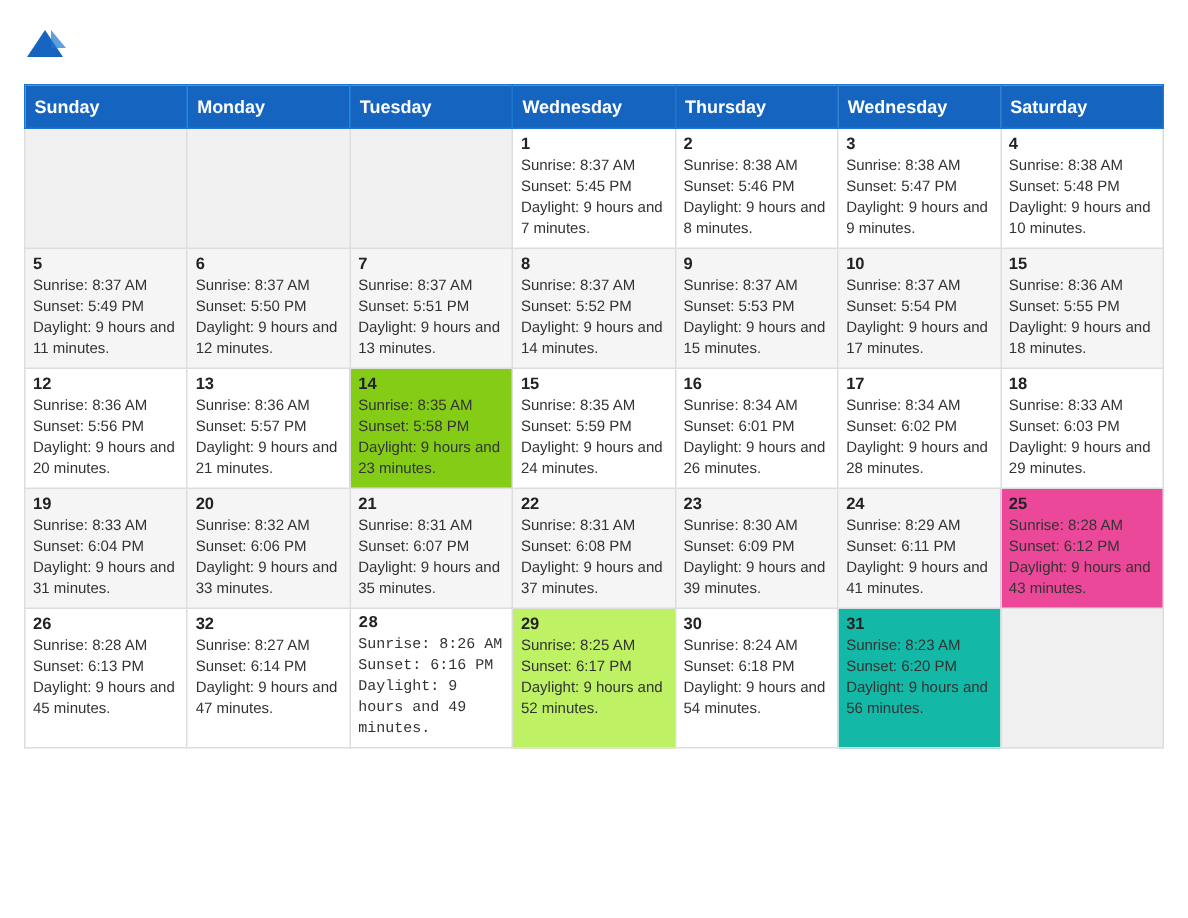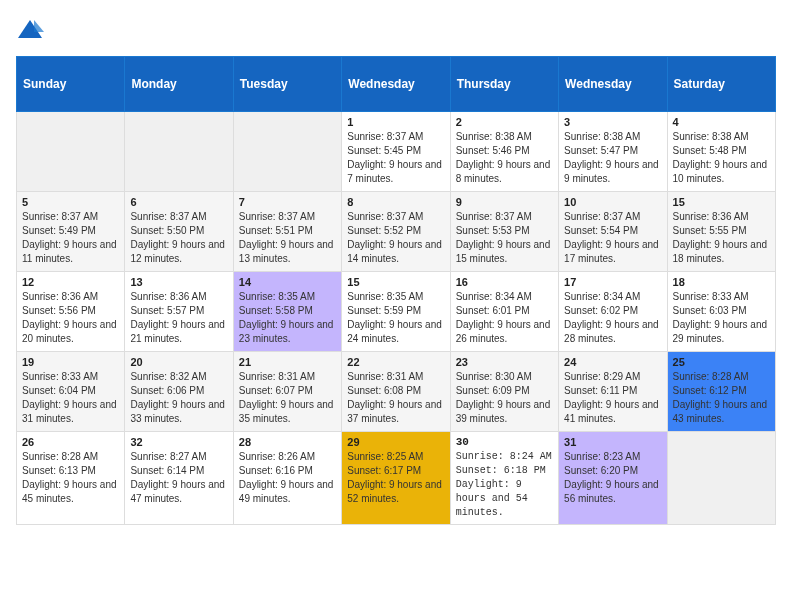--- a/index.html
+++ b/index.html
@@ -47,21 +47,21 @@
     .calendar {
       width: 100%;
       border-collapse: collapse;
       border: 1px solid #ccc;
     }
     .calendar th {
       background: #1565c0;
       color: #fff;
       font-size: 12px;
       font-weight: bold;
-      padding: 20px 6px;
+      padding: 7px 6px;
       text-align: left;
       border: 1px solid #1a78d0;
     }
     .calendar td {
       vertical-align: top;
       border: 1px solid #ddd;
       padding: 4px 5px;
       font-size: 10.5px;
       color: #222;
       width: calc(100% / 7);
@@ -209,21 +209,21 @@
 Daylight: 9 hours
 and 20 minutes.</div>
         </td>
         <td style="background: rgb(255, 255, 255); margin-top: 27px;">
           <span class="day-number">13</span>
           <div class="day-info">Sunrise: 8:36 AM
 Sunset: 5:57 PM
 Daylight: 9 hours
 and 21 minutes.</div>
         </td>
-        <td style="background: #c4b5fd;">
+        <td style="background: #84cc16;">
           <span class="day-number">14</span>
           <div class="day-info">Sunrise: 8:35 AM
 Sunset: 5:58 PM
 Daylight: 9 hours
 and 23 minutes.</div>
         </td>
         <td style="background: rgb(255, 255, 255);">
           <span class="day-number">15</span>
           <div class="day-info">Sunrise: 8:35 AM
 Sunset: 5:59 PM
@@ -288,21 +288,21 @@
 Daylight: 9 hours
 and 39 minutes.</div>
         </td>
         <td style="background: rgb(245, 245, 245);">
           <span class="day-number">24</span>
           <div class="day-info">Sunrise: 8:29 AM
 Sunset: 6:11 PM
 Daylight: 9 hours
 and 41 minutes.</div>
         </td>
-        <td style="background: #3b82f6; margin-top: 32px;">
+        <td style="background: #ec4899; margin-top: 32px;">
           <span class="day-number">25</span>
           <div class="day-info">Sunrise: 8:28 AM
 Sunset: 6:12 PM
 Daylight: 9 hours
 and 43 minutes.</div>
         </td>
       </tr>
       <tr>
         <td style="background: rgb(255, 255, 255);">
           <span class="day-number">26</span>
@@ -311,42 +311,42 @@
 Daylight: 9 hours
 and 45 minutes.</div>
         </td>
         <td style="background: rgb(255, 255, 255);">
           <span class="day-number">32</span>
           <div class="day-info">Sunrise: 8:27 AM
 Sunset: 6:14 PM
 Daylight: 9 hours
 and 47 minutes.</div>
         </td>
-        <td style="background: rgb(255, 255, 255);">
+        <td style="background: rgb(255, 255, 255); font-family: Liberation Mono, monospace;">
           <span class="day-number">28</span>
           <div class="day-info">Sunrise: 8:26 AM
 Sunset: 6:16 PM
 Daylight: 9 hours
 and 49 minutes.</div>
         </td>
-        <td style="background: #eab308;">
+        <td style="background: #bef264;">
           <span class="day-number">29</span>
           <div class="day-info">Sunrise: 8:25 AM
 Sunset: 6:17 PM
 Daylight: 9 hours
 and 52 minutes.</div>
         </td>
-        <td style="background: rgb(255, 255, 255); font-family: Liberation Mono, monospace;">
+        <td style="background: rgb(255, 255, 255);">
           <span class="day-number">30</span>
           <div class="day-info">Sunrise: 8:24 AM
 Sunset: 6:18 PM
 Daylight: 9 hours
 and 54 minutes.</div>
         </td>
-        <td style="background: #c4b5fd;">
+        <td style="background: #14b8a6;">
           <span class="day-number">31</span>
           <div class="day-info">Sunrise: 8:23 AM
 Sunset: 6:20 PM
 Daylight: 9 hours
 and 56 minutes.</div>
         </td>
         <td class="empty"></td>
       </tr>
     </tbody>
 </table>

